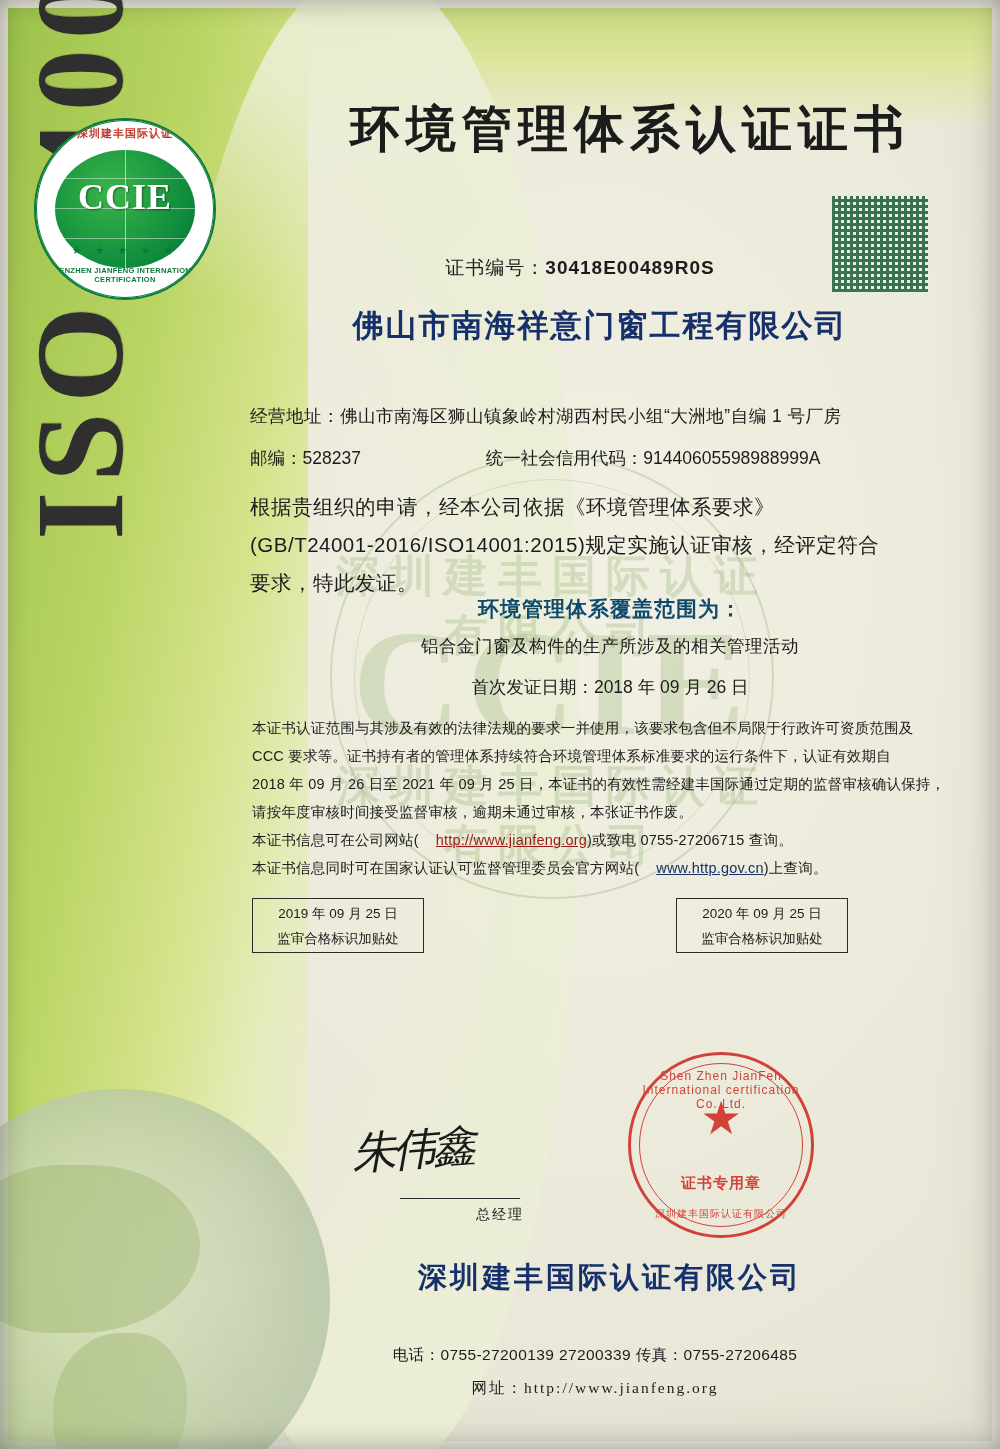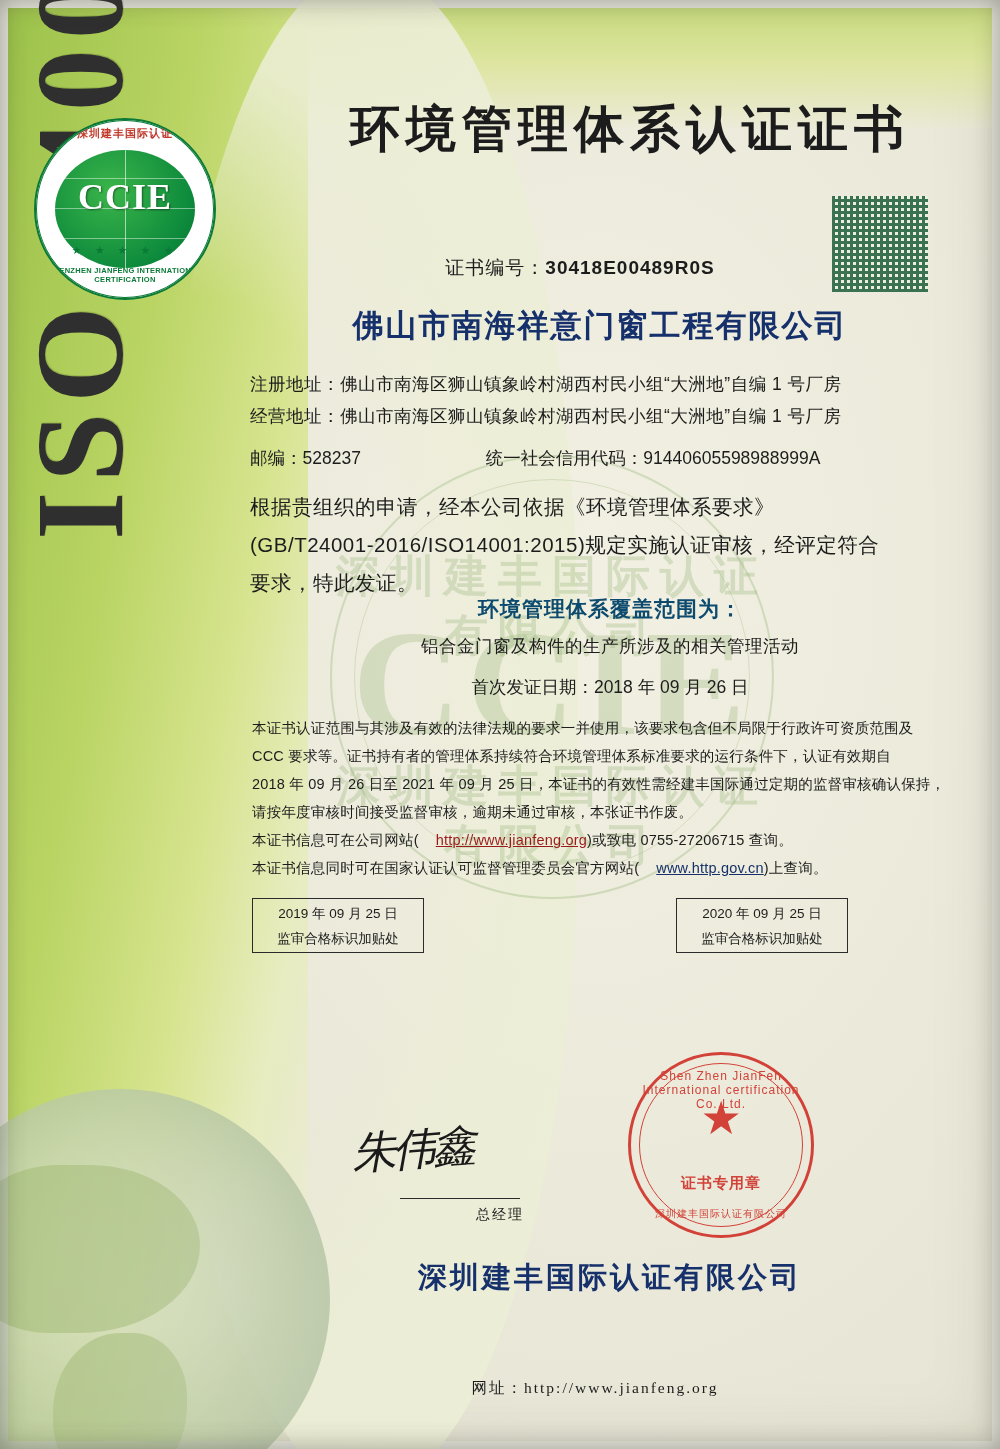--- a/index.html
+++ b/index.html
@@ -445,23 +445,20 @@
   <div class="qr"></div>
 
   <div class="title">环境管理体系认证证书</div>
 
   <div class="cert-no">
     <span>证书编号：</span><b>30418E00489R0S</b>
   </div>
 
   <div class="company">佛山市南海祥意门窗工程有限公司</div>
 
-  <div class="addr-row addr1">
-    <span class="addr-label">注册地址：</span><span>佛山市南海区狮山镇象岭村湖西村民小组“大洲地”自编 1 号厂房</span>
-  </div>
   <div class="addr-row addr2">
     <span class="addr-label">经营地址：</span><span>佛山市南海区狮山镇象岭村湖西村民小组“大洲地”自编 1 号厂房</span>
   </div>
 
   <div class="row-postal">
     <span>邮编：</span><span>528237</span>
     <span style="margin-left:120px">统一社会信用代码：</span><span>91440605598988999A</span>
   </div>
 
   <div class="para">
@@ -502,16 +499,17 @@
     <div class="star">★</div>
     <div class="seal-text">证书专用章</div>
     <div class="arc2">深圳建丰国际认证有限公司</div>
   </div>
 
   <div class="signature">朱伟鑫</div>
   <div class="sig-line"></div>
   <div class="sig-title">总经理</div>
 
   <div class="org-name">深圳建丰国际认证有限公司</div>
+  <div class="footline f2">电话：0755-27200139    27200339        传真：0755-27206485</div>
   <div class="footline f3">网址：http://www.jianfeng.org</div>
 
   <div class="edge-shadow"></div>
 </div>
 
 </body></html>

